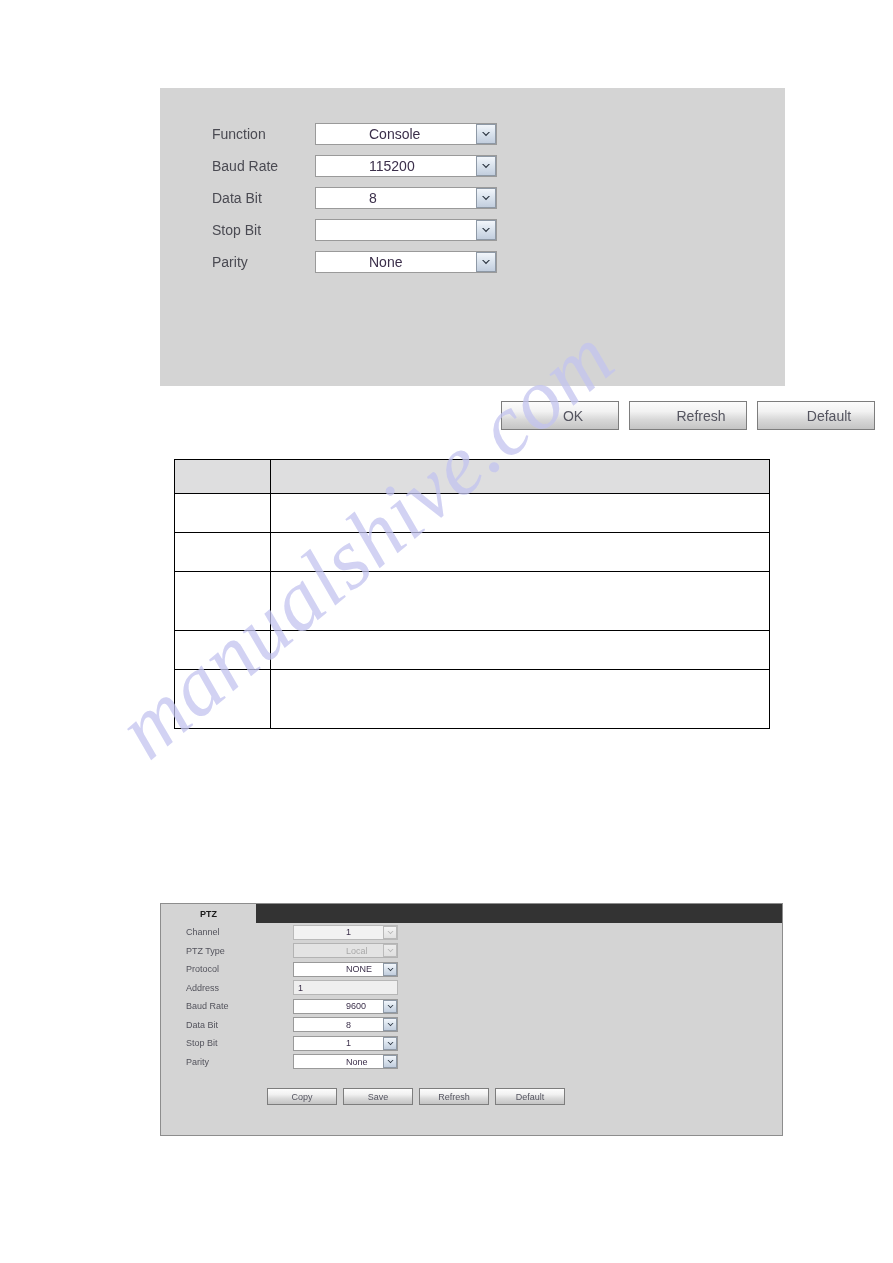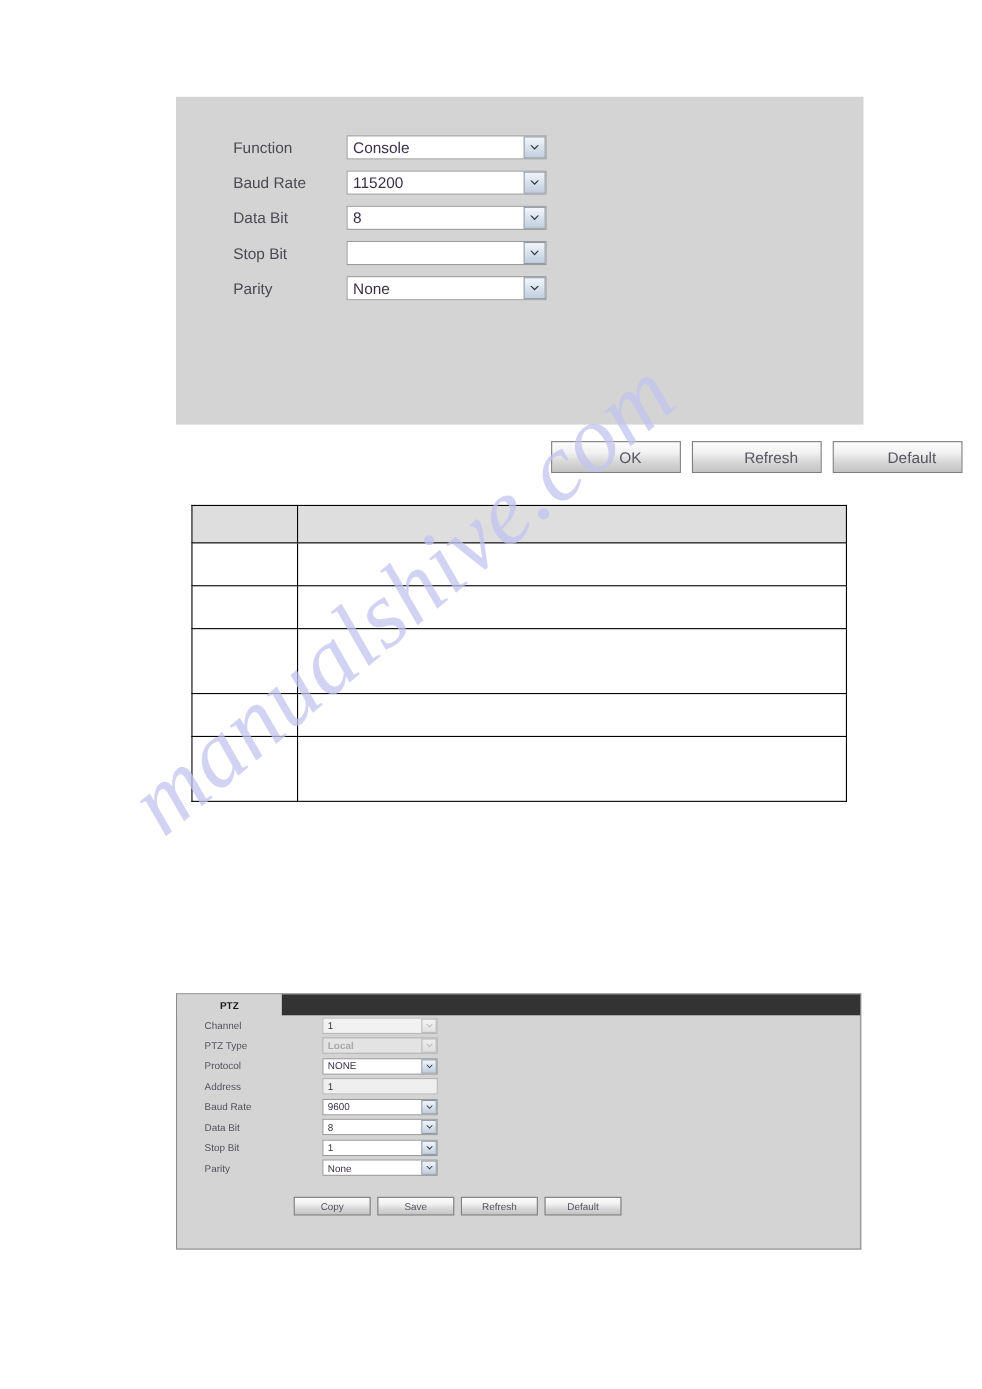--- a/index.html
+++ b/index.html
@@ -115,36 +115,37 @@
     display: flex;
     align-items: center;
   }
   .sel .sel-val {
     flex: 1;
     padding-left: 5px;
     font-size: 14px;
     color: #3b2f4a;
     white-space: nowrap;
     overflow: hidden;
+    margin-left: 48px;
   }
   .sel .arrow {
     width: 20px;
     height: 20px;
     margin-right: 0px;
     background: linear-gradient(to bottom, #f2f6fb 0%, #dbe4ee 45%, #c2cede 100%);
     border: 1px solid #8e99a6;
     box-sizing: border-box;
     display: flex;
     align-items: center;
     justify-content: center;
     flex: 0 0 20px;
   }
   .sel .arrow svg { display: block; }
 
-  .sel.disabled { background: #e3e3e3; border-color: #b3b3b3; font-weight: bold; }
+  .sel.disabled { background: #e3e3e3; border-color: #b3b3b3; }
   .sel.disabled .sel-val { color: #a9a9a9; }
   .sel.disabled .arrow {
     background: linear-gradient(to bottom, #ececec 0%, #e0e0e0 100%);
     border-color: #bbbbbb;
   }
   .sel.disabled .arrow svg path { fill: #b5b5b5; }
 
   .txtbox {
     height: 22px;
     width: 182px;

